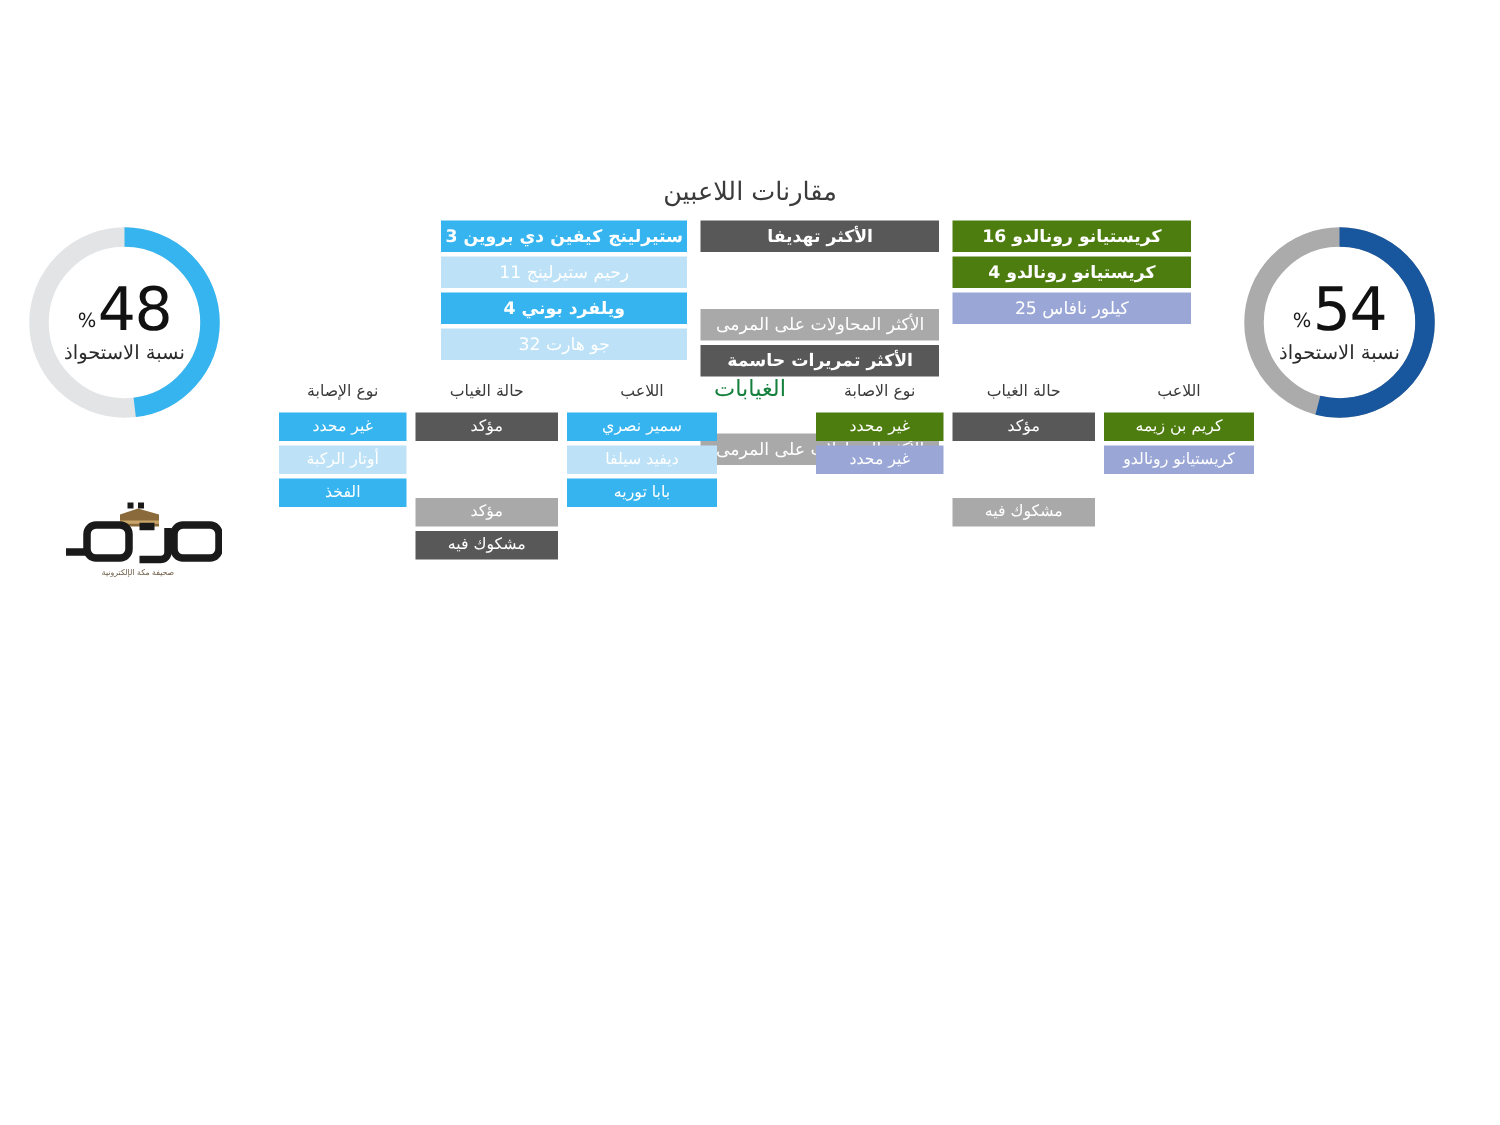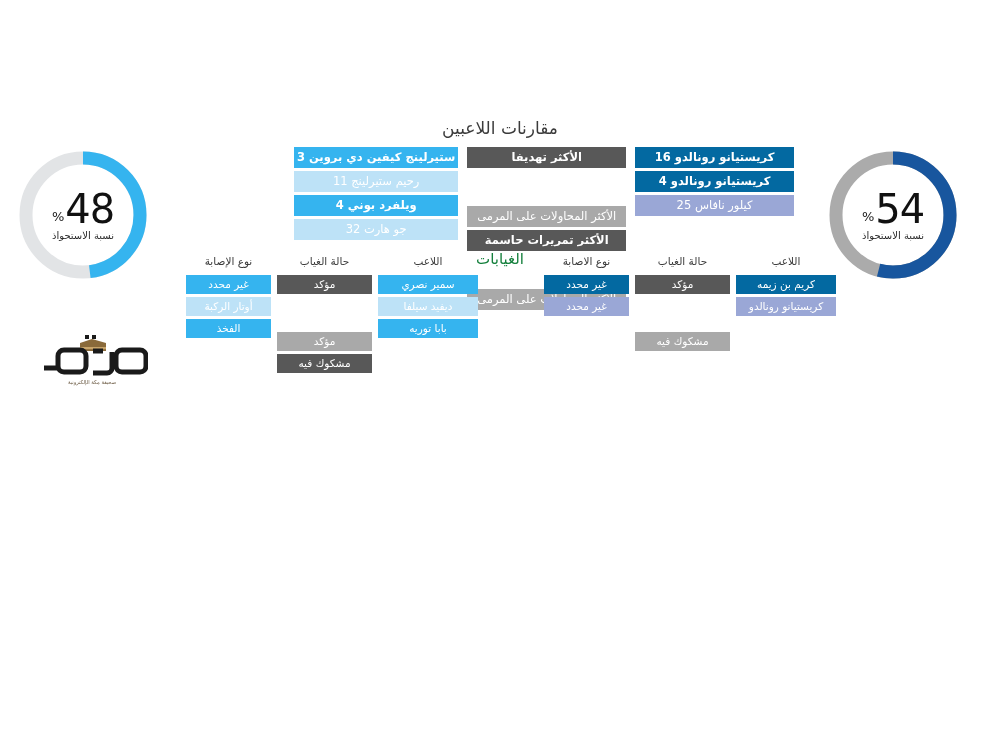--- a/index.html
+++ b/index.html
@@ -69,21 +69,21 @@
     box-sizing: border-box;
     padding: 0 3px;
   }
   .cell.dark { font-weight: 600; }
   .cell.light { font-weight: 400; }
 
   .c-cyan-dark  { background: #35b4ef; }
   .c-cyan-light { background: #bde2f7; color: #ffffff; }
   .c-gray-dark  { background: #585858; }
   .c-gray-light { background: #a9a9a9; margin-top: 35px; }
-  .c-blue-dark  { background: #0369a1; }
+  .c-blue-dark  { background: #4d7c0f; }
   .c-blue-light { background: #9aa7d6; }
 
   
   .absence-title {
     position: absolute;
     top: 250px;
     font-size: 15px;
     color: #15803d;
     text-align: center;
     width: 90px;
@@ -167,21 +167,21 @@
     top: -2px;
   }
   .donut-num {
     font-size: 40px;
     line-height: 40px;
     color: #111111;
     font-weight: 400;
     letter-spacing: -1px;
   }
   .donut-label {
-    font-size: 10px;
+    font-size: 13px;
     color: #2b2b2b;
     margin-top: 1px;
     direction: rtl;
     white-space: nowrap;
   }
 
   
   .logo {
     position: absolute;
     left: 36px;

